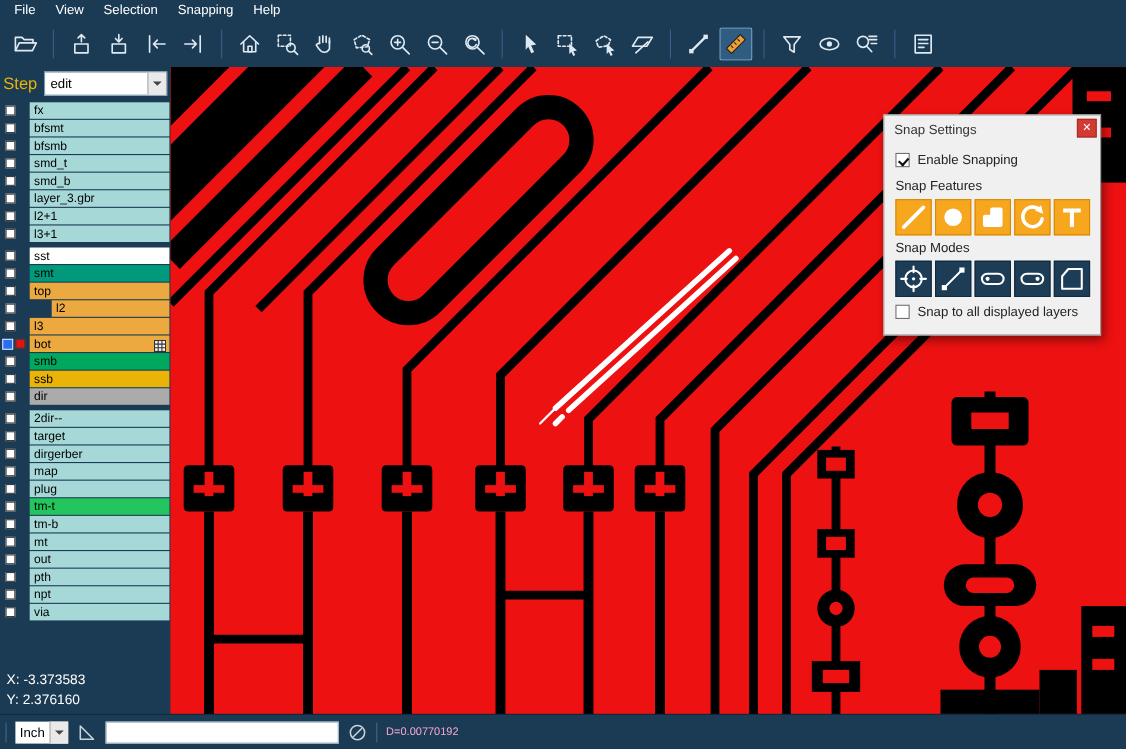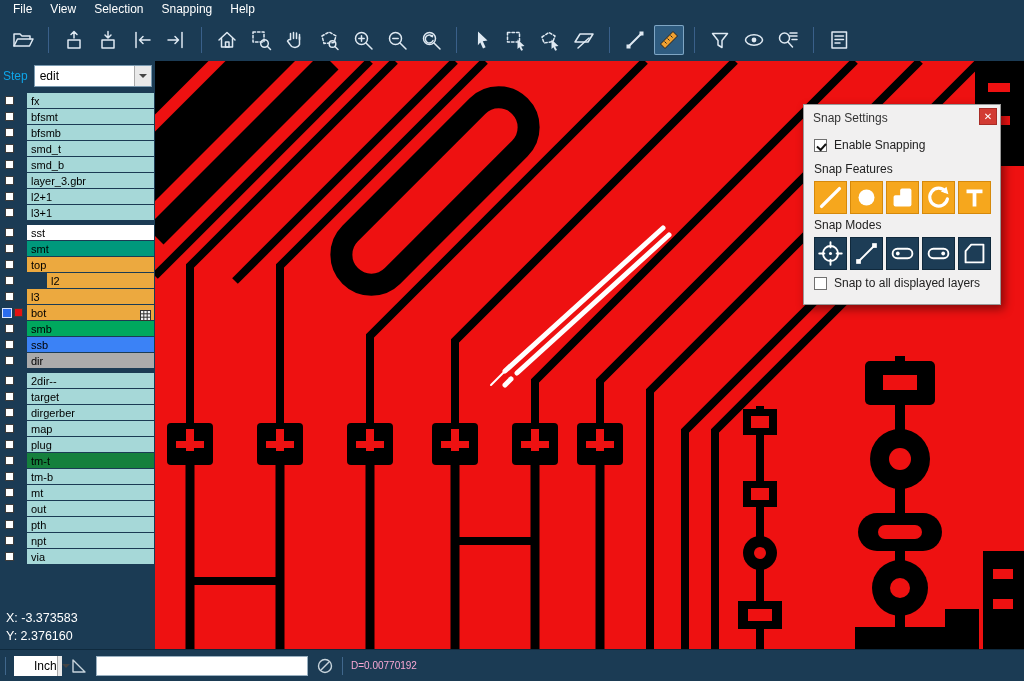--- a/index.html
+++ b/index.html
@@ -14,21 +14,21 @@
   .toolbar{position:absolute;left:0;top:19px;right:0;height:42px;display:flex;align-items:center;padding-left:6px}
   .tbtn{width:30px;height:30px;display:flex;align-items:center;justify-content:center;border-radius:2px;margin:0 2px;flex:0 0 auto}
   .tbtn svg{display:block}
   .tbtn.active{background:#2f5c80;box-shadow:inset 0 0 0 1px #7fa6c4}
   .tsep{width:1px;height:26px;background:#3a608a;margin:0 8px;flex:0 0 auto}
   .ticon{stroke:#dfe9f2;stroke-width:1.5;fill:none;stroke-linecap:round;stroke-linejoin:round}
 
   
   .sidebar{position:absolute;left:0;top:61px;width:155px;bottom:32px;background:#1b3b54}
   .step-row{height:30px;display:flex;align-items:center;padding:0 3px;gap:6px}
-  .step-label{color:#0ea5e9;font-size:12px}
+  .step-label{color:#eab308;font-size:15px}
   .step-select{flex:1;height:22px;background:#fff;border:1px solid #7a9ab0;display:flex;align-items:stretch}
   .step-select .val{flex:1;font-size:12px;color:#000;padding-left:5px;display:flex;align-items:center}
   .dd-btn{width:17px;background:#e9e9e9;border-left:1px solid #aaa;position:relative}
   .dd-btn::after{content:"";position:absolute;left:4px;top:8px;border:4px solid transparent;border-top-color:#444}
   .layer-list{padding-top:2px}
   .layer-row{height:15px;margin-bottom:1px;display:flex;align-items:center;position:relative}
   .layer-row.gap{margin-top:5px}
   .ind{width:27px;display:flex;align-items:center;gap:2px;padding-left:5px;flex:0 0 auto}
   .chk{width:9px;height:9px;background:#fff;border:1px solid #3c3c3c;display:block}
   .chk-blue{background:#2a6df0;border-color:#d7e4ff;margin-left:-3px;width:10px;height:10px}
@@ -40,21 +40,21 @@
   .coords{position:absolute;left:6px;bottom:3px;color:#fff;font-size:12.5px;line-height:1.5}
 
   
   .canvas{position:absolute;left:155px;top:61px;width:869px;height:588px;background:#ee1111;cursor:crosshair}
   .canvas svg{display:block}
 
   
   .statusbar{position:absolute;left:0;bottom:0;right:0;height:32px;background:#1b3b54;border-top:1px solid #0f2a3e;display:flex;align-items:center;gap:8px;padding-left:5px;color:#fff}
   .ssep{width:1px;height:18px;background:#40678c;flex:0 0 auto}
   .unit-select{width:48px;height:20px;background:#fff;display:flex;align-items:stretch;flex:0 0 auto}
-  .unit-select .val{flex:1;font-size:12px;color:#000;display:flex;align-items:center;padding-left:20px}
+  .unit-select .val{flex:1;font-size:12px;color:#000;display:flex;align-items:center;padding-left:4px}
   .cmd-input{width:212px;height:20px;border:1px solid #9ab0c0;background:#fff;font-size:12px;padding:0 4px;font-family:inherit;color:#000}
   .dist{color:#f9a8d4;font-size:10px}
 
   
   .dialog{position:absolute;left:803px;top:104px;width:198px;background:#f1f0f0;border:1px solid #9a9a9a;box-shadow:3px 4px 9px rgba(0,0,0,.45);z-index:5}
   .dlg-title{height:25px;display:flex;align-items:center;padding-left:9px;font-size:12px;color:#333}
   .dlg-close{position:absolute;top:3px;right:3px;width:18px;height:17px;background:#d23b33;color:#fff;font-size:10px;line-height:1;display:flex;align-items:center;justify-content:center;border:1px solid #a82c26;cursor:default}
   .dlg-body{padding:2px 10px 4px}
   .cbrow{display:flex;align-items:center;gap:7px;margin:6px 0 10px}
   .cb{width:13px;height:13px;background:#fff;border:1px solid #707070;position:relative;flex:0 0 auto}
@@ -357,21 +357,21 @@
 
     </span>
     <span class="bar" style="background: rgb(0, 168, 94);">smb</span>
 
   </div>
       <div class="layer-row">
     <span class="ind">
       <span class="chk chk-plain"></span>
 
     </span>
-    <span class="bar" style="background: #3b82f6; text-align: center;">ssb</span>
+    <span class="bar" style="background: #eab308; text-align: center;">ssb</span>
 
   </div>
       <div class="layer-row">
     <span class="ind">
       <span class="chk chk-plain"></span>
 
     </span>
     <span class="bar" style="background: rgb(171, 171, 171);">dir</span>
 
   </div>
@@ -413,21 +413,21 @@
 
     </span>
     <span class="bar" style="background: rgb(166, 216, 216);">plug</span>
 
   </div>
       <div class="layer-row">
     <span class="ind">
       <span class="chk chk-plain"></span>
 
     </span>
-    <span class="bar" style="background: #15803d;">tm-t</span>
+    <span class="bar" style="background: #22c55e;">tm-t</span>
 
   </div>
       <div class="layer-row">
     <span class="ind">
       <span class="chk chk-plain"></span>
 
     </span>
     <span class="bar" style="background: rgb(166, 216, 216);">tm-b</span>
 
   </div>

